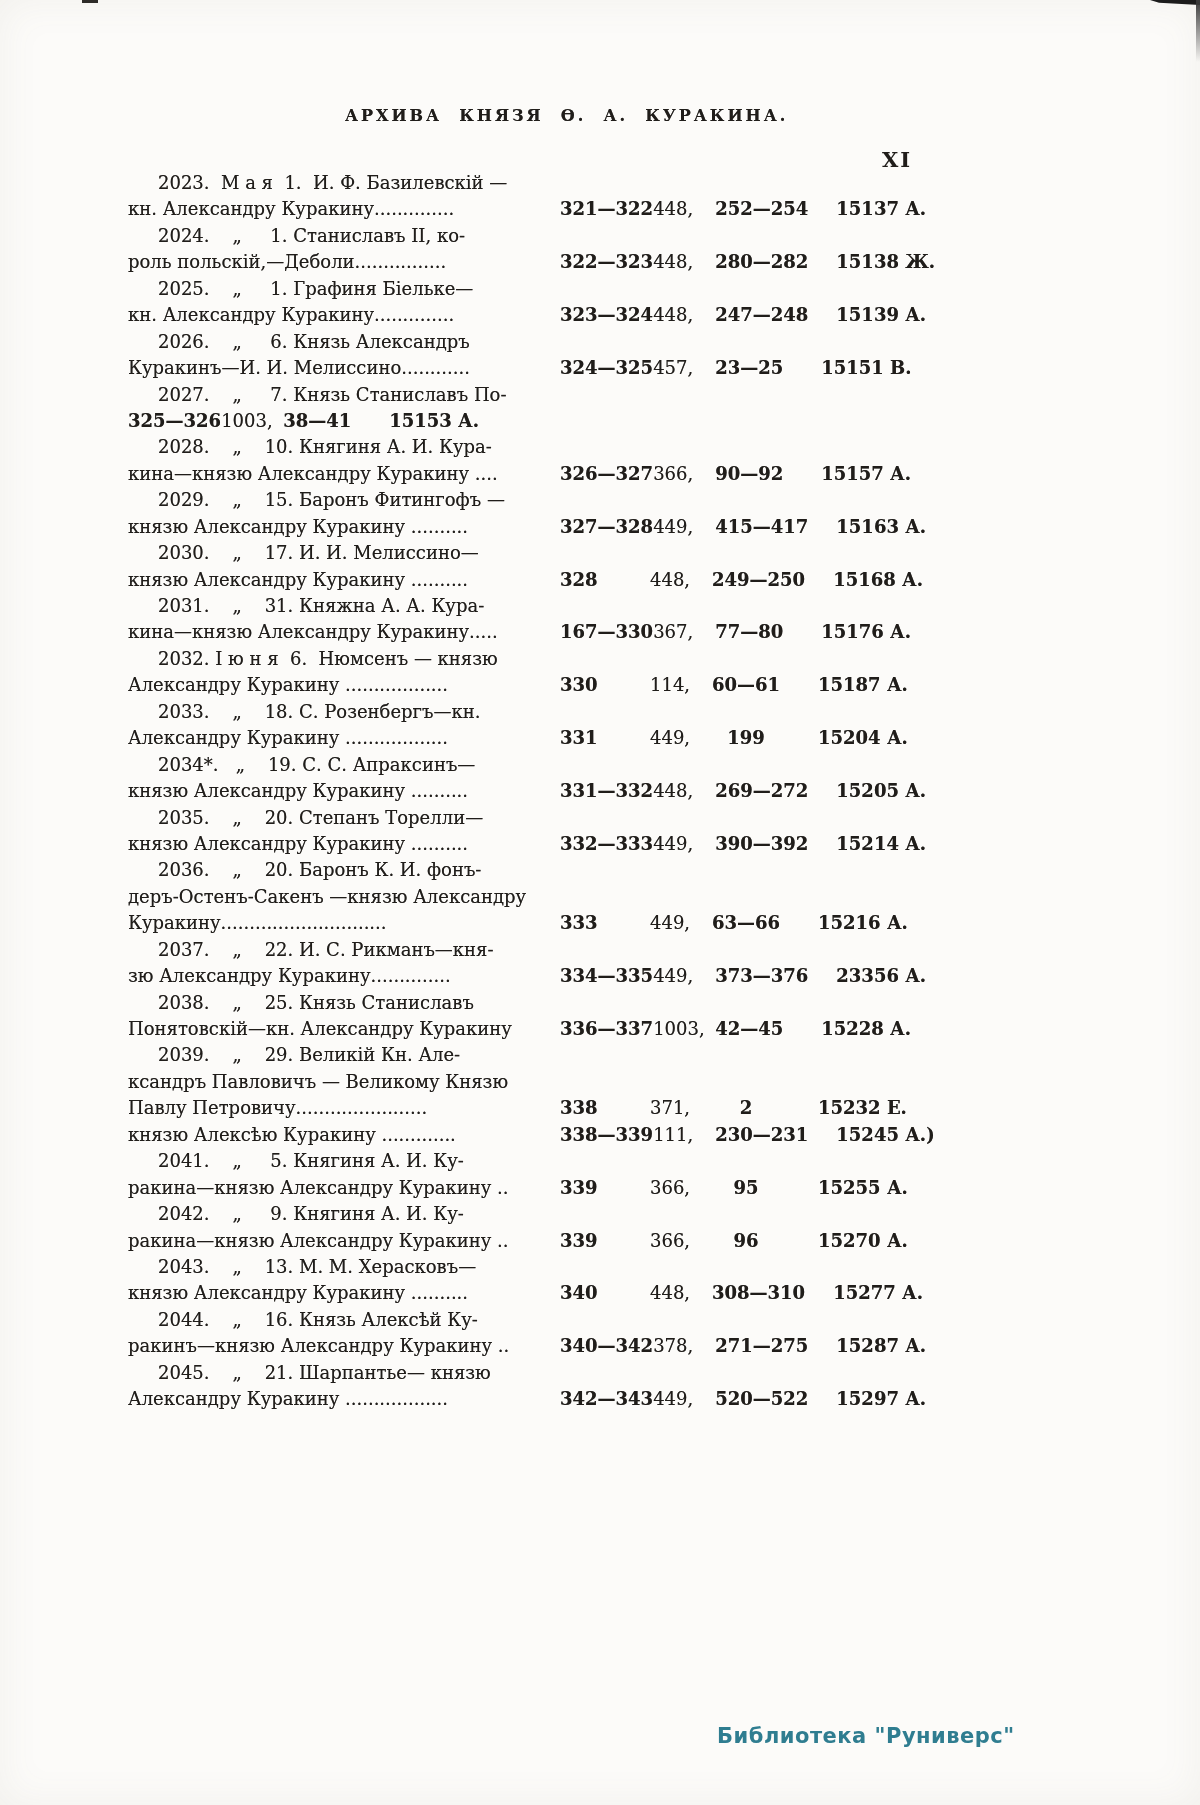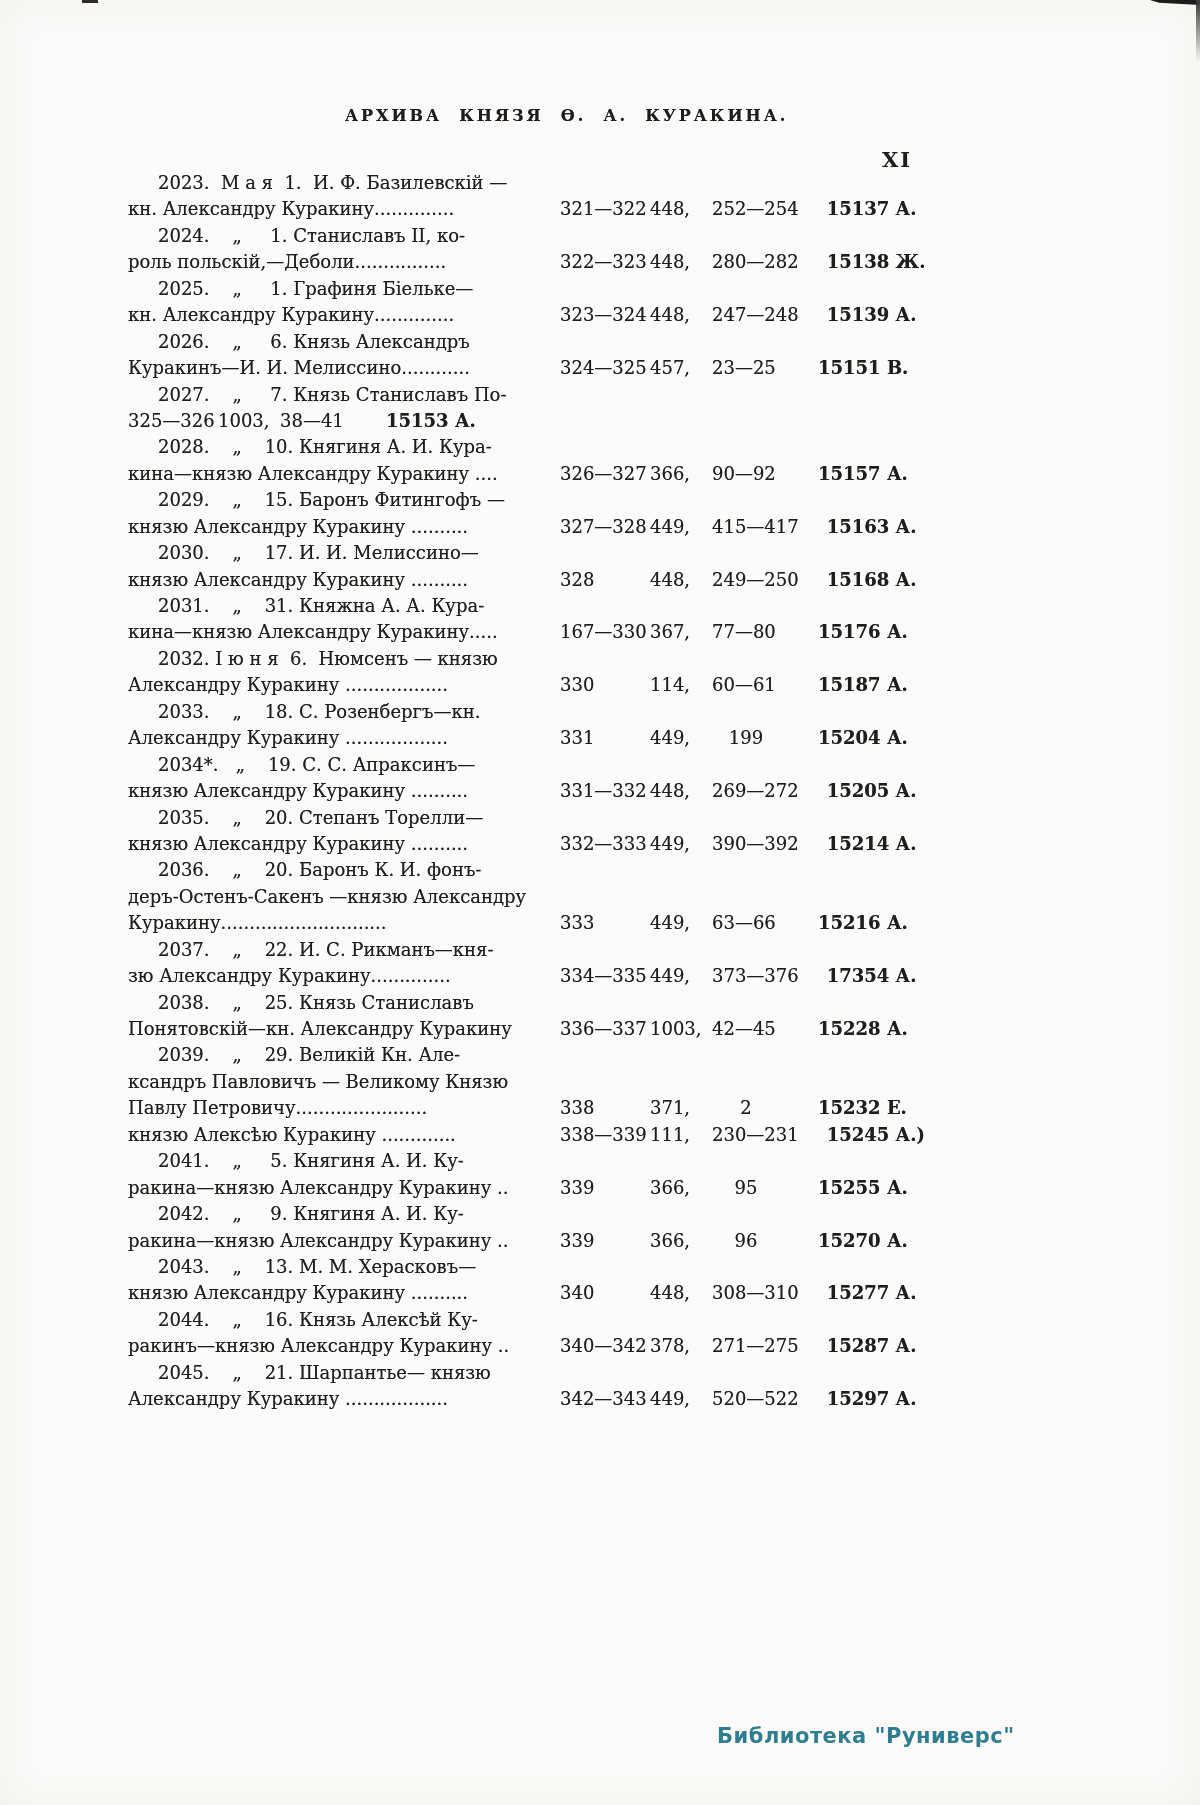--- a/index.html
+++ b/index.html
@@ -48,34 +48,34 @@
   }
   .line .txt {
     flex: 0 0 432px;
     box-sizing: border-box;
     white-space: pre;
     overflow: hidden;
   }
   .line.indent .txt { padding-left: 30px; }
   .line .c1 {
     flex: 0 0 90px;
-    font-weight: 400;
+    font-weight: 700;
     white-space: pre;
   }
   .line .c2 {
     flex: 0 0 52px;
     text-align: left;
     font-weight: 400;
     white-space: pre;
   }
   .line .c3 {
     flex: 0 0 88px;
     box-sizing: border-box;
     padding-left: 10px;
-    font-weight: 400;
+    font-weight: 700;
     white-space: pre;
   }
   .line .c3.center { text-align: center; padding-left: 0; }
   .line .c4 {
     flex: 0 0 105px;
     margin-left: 28px;
     font-weight: 700;
     white-space: pre;
   }
   .watermark {
@@ -312,21 +312,21 @@
         <span class="c1"></span>
         <span class="c2"></span>
         <span class="c3"></span>
         <span class="c4"></span>
       </div>
       <div class="line">
         <span class="txt">зю Александру Куракину..............</span>
         <span class="c1">334—335</span>
         <span class="c2">449,</span>
         <span class="c3">373—376</span>
-        <span class="c4">17354 А.</span>
+        <span class="c4">23356 А.</span>
       </div>
       <div class="line indent">
         <span class="txt">2038.    „    25. Князь Станиславъ</span>
         <span class="c1"></span>
         <span class="c2"></span>
         <span class="c3"></span>
         <span class="c4"></span>
       </div>
       <div class="line">
         <span class="txt">Понятовскій—кн. Александру Куракину</span>

